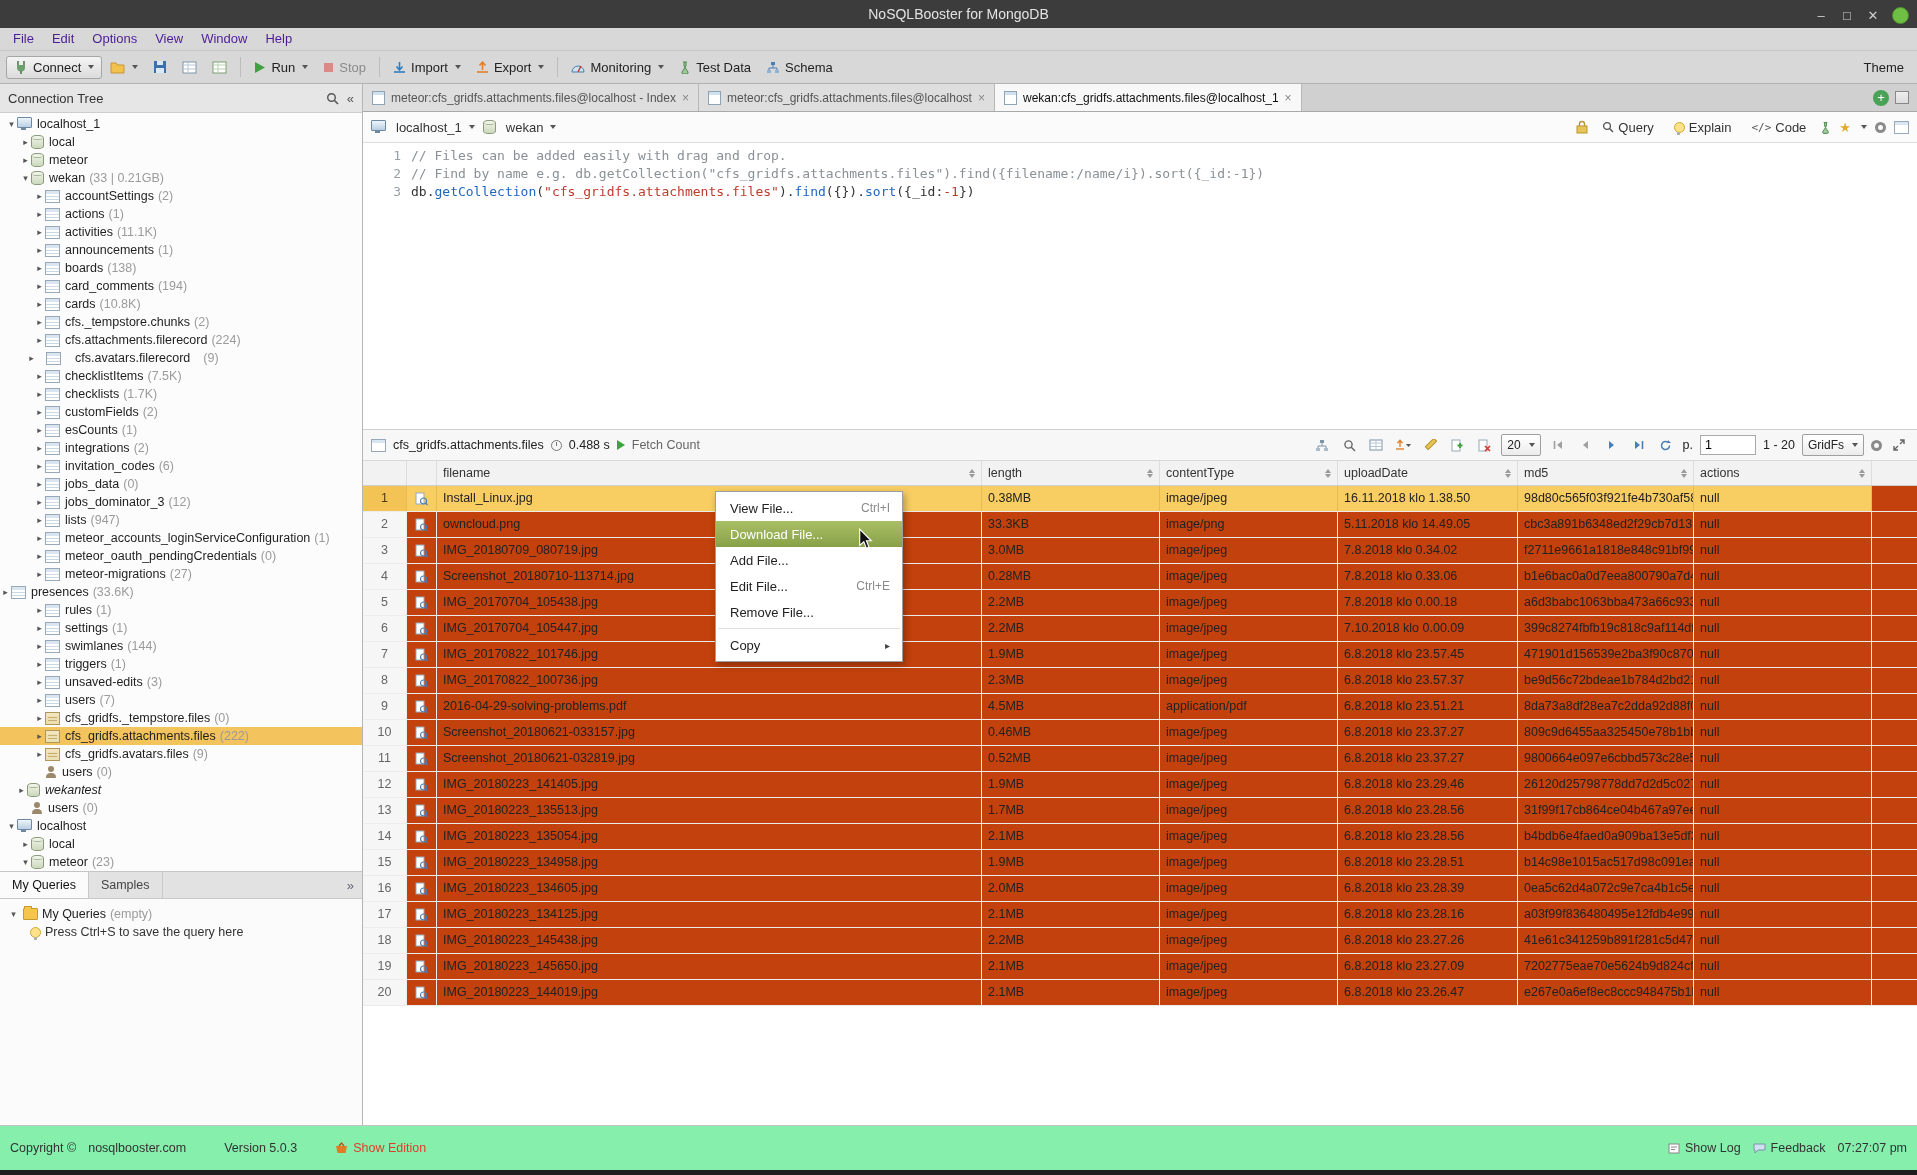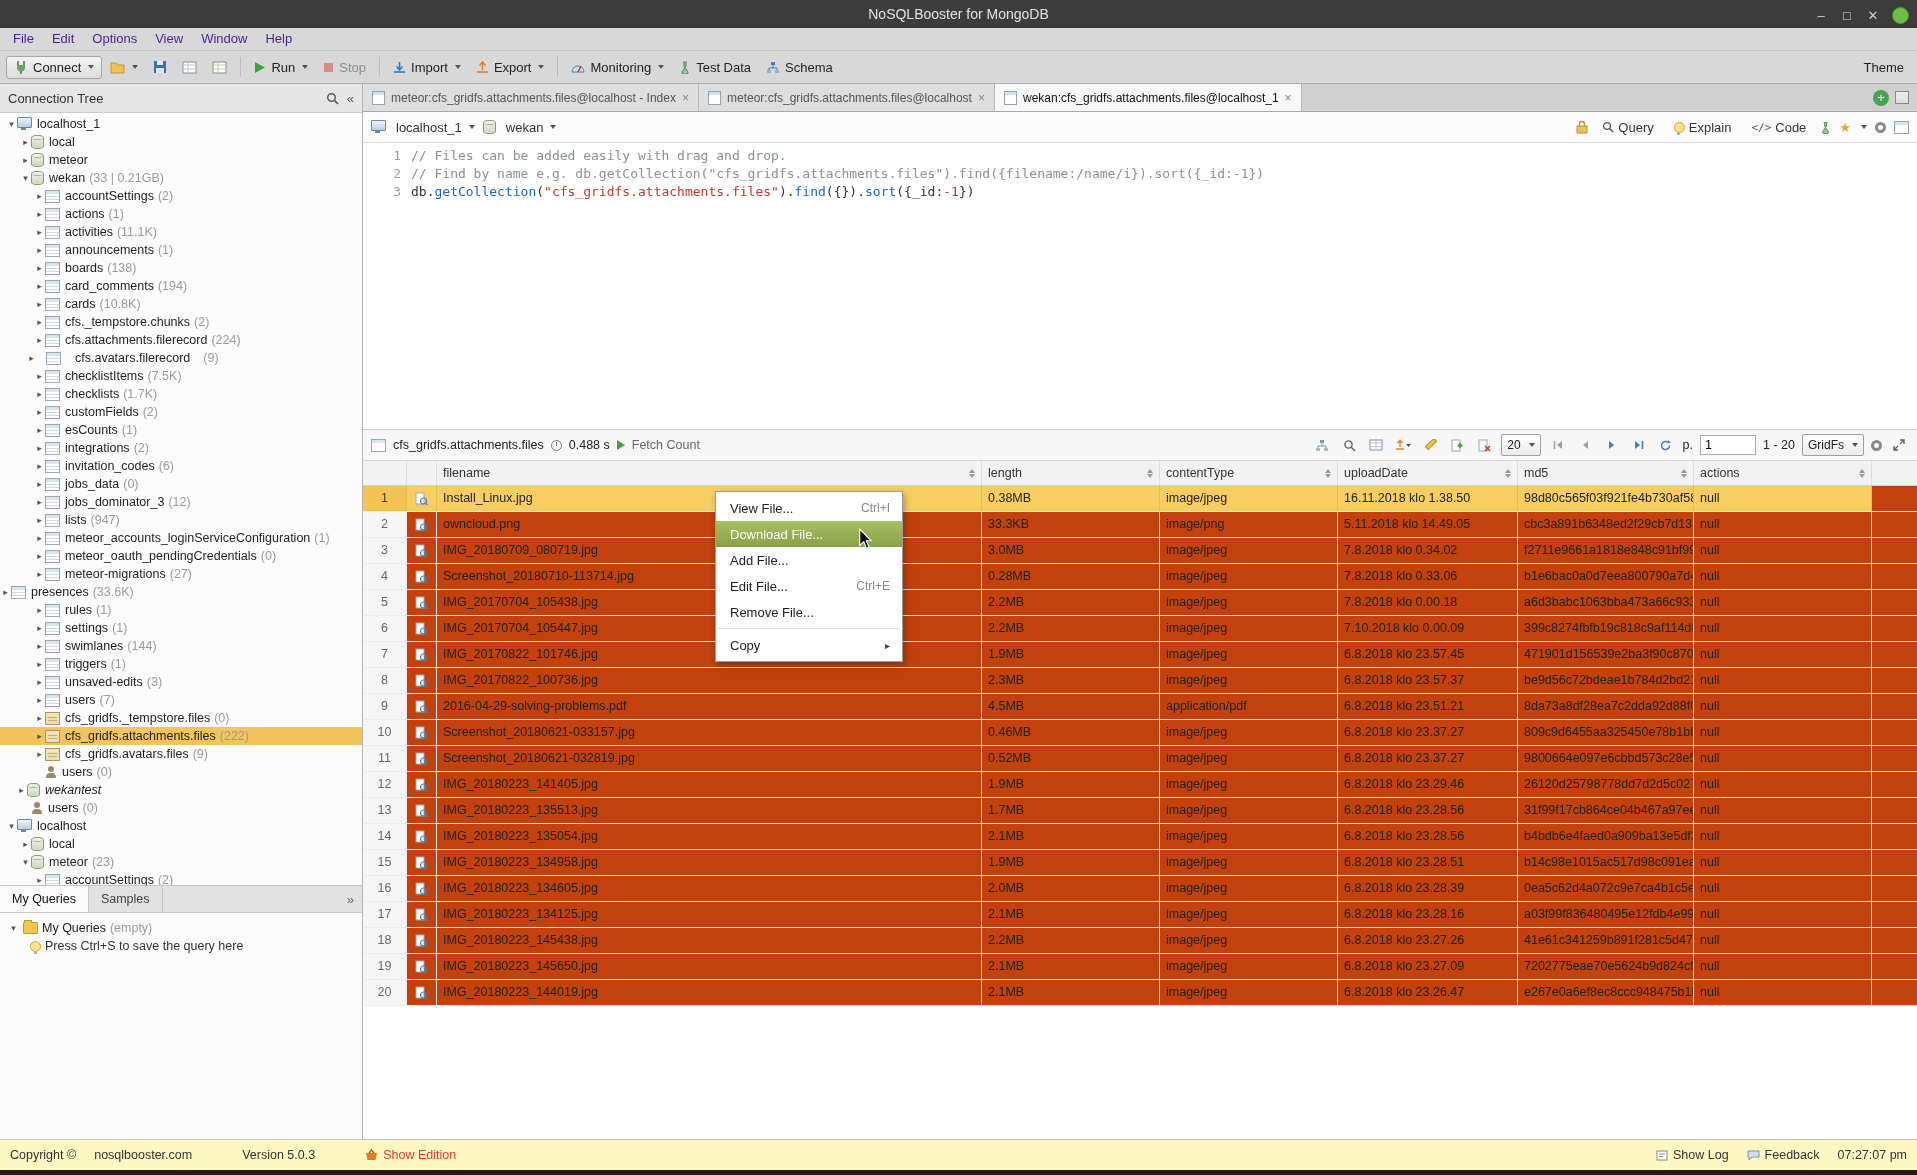--- a/index.html
+++ b/index.html
@@ -113,21 +113,21 @@
   .w-num{width:44px;}.w-ico{width:30px;}.w-file{width:545px;}.w-len{width:178px;}.w-ct{width:178px;}.w-date{width:180px;}.w-md5{width:176px;}.w-meta{width:178px;}
   .w-fill{flex:1;border-right:none;}
   .trow{height:25px;display:flex;border-bottom:1px solid #ececec;font-size:12.5px;color:#222;}
   .c{padding:0 6px;line-height:24px;border-right:1px solid #ececec;box-sizing:border-box;overflow:hidden;white-space:nowrap;}
   .c-num{width:44px;background:#f6f6f6;color:#666;text-align:center;padding:0;}
   .c-ico{width:30px;display:flex;align-items:center;justify-content:center;padding:0;}
   .trow[data-sel="true"] .c{background:#f8ce63;border-color:#e6bb52;}
   .trow[data-sel="true"] .c-num{background:#f3c455;color:#4a3a10;}
   .main-rest{flex:1;background:#fff;}
   
-  .statusbar{height:28px;flex:none;background:#fef9c3;border-top:1px solid #c3c3c3;display:flex;align-items:center;font-size:12.5px;color:#333;padding:1px 10px;gap:18px;}
+  .statusbar{height:28px;flex:none;background:#86efac;border-top:1px solid #c3c3c3;display:flex;align-items:center;font-size:12.5px;color:#333;padding:8px 10px;gap:12px;}
   .sb-gap{width:14px;}
   .free-edition{color:#e03d26;}
   .status-spacer{flex:1;}
   .status-item{display:flex;align-items:center;gap:5px;}
   .bottom-strip{height:5px;flex:none;background:#1d1d1d;}
   
   .context-menu{position:absolute;left:715px;top:491px;width:186px;background:#fff;border:1px solid #9e9e9e;box-shadow:2px 3px 7px rgba(0,0,0,.3);padding:3px 0;z-index:50;}
   .cm-item{height:26px;display:flex;align-items:center;padding:0 12px 0 14px;font-size:13px;color:#222;}
   .cm-item[data-hl="true"]{background:linear-gradient(#a9bf66,#88a147);color:#fff;}
   .cm-short{margin-left:auto;color:#8a8a8a;font-size:12px;}

